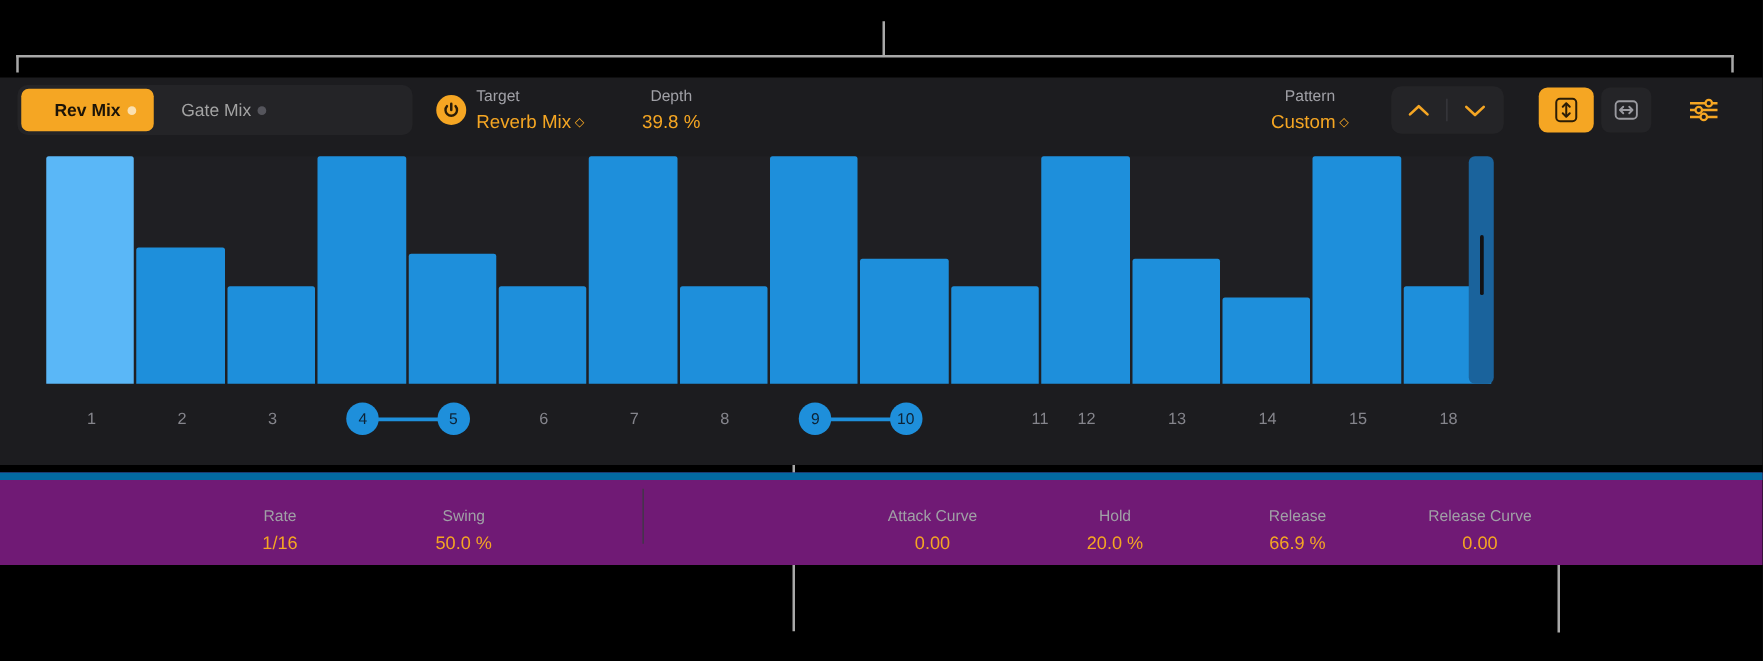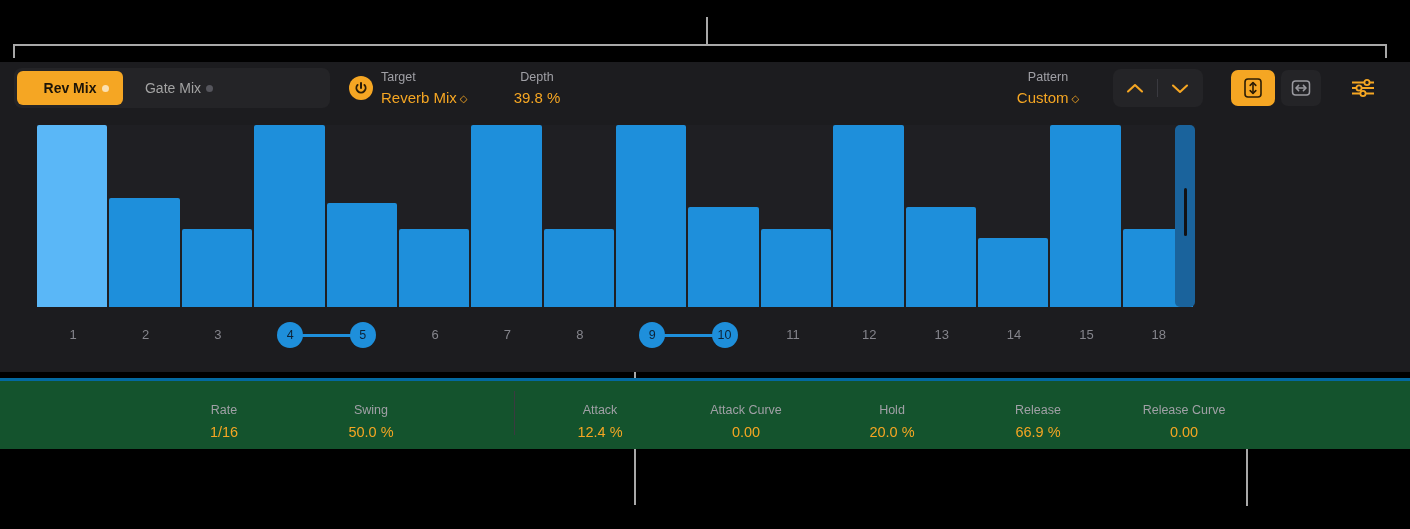--- a/index.html
+++ b/index.html
@@ -209,22 +209,22 @@
     height: 3px;
     background: #1e8fdb;
     top: 12px;
   }
 
   
   #param-strip {
     position: absolute;
     left: 0; top: 378px;
     width: 1410px; height: 68px;
-    background: #14532d;
-    border-top: 3px solid #0369a1;
+    background: #701a75;
+    border-top: 6px solid #0369a1;
   }
   .bp {
     position: absolute;
     top: 23px;
     text-align: center;
     line-height: 1;
     width: 130px;
   }
   .bp .p-label {
     display: block;
@@ -391,41 +391,37 @@
     <div class="step-num" style="left: 21.1875px;">1</div>
     <div class="step-num" style="left: 93.5625px;">2</div>
     <div class="step-num" style="left: 165.938px;">3</div>
     <div class="step-num tied" style="left: 240.312px;">4</div>
     <div class="step-num tied" style="left: 312.688px;">5</div>
     <div class="step-num" style="left: 383.062px;">6</div>
     <div class="step-num" style="left: 455.438px;">7</div>
     <div class="step-num" style="left: 527.812px;">8</div>
     <div class="step-num tied" style="left: 602.188px;">9</div>
     <div class="step-num tied" style="left: 674.562px;">10</div>
-    <div class="step-num" style="left: 741px;">11</div>
+    <div class="step-num" style="left: 780px;">11</div>
     <div class="step-num" style="left: 817.312px;">12</div>
     <div class="step-num" style="left: 889.688px;">13</div>
     <div class="step-num" style="left: 962.062px;">14</div>
     <div class="step-num" style="left: 1034.44px;">15</div>
     <div class="step-num" style="left: 1106.81px;">18</div>
   </div>
 
 <div id="param-strip">
     <div class="bp" style="left: 159px;">
       <span class="p-label">Rate</span>
       <span class="p-value">1/16</span>
     </div>
     <div class="bp" style="left: 306px;">
       <span class="p-label">Swing</span>
       <span class="p-value">50.0 %</span>
     </div>
-    <div class="bp" style="left: 535px;">
-      <span class="p-label">Attack</span>
-      <span class="p-value">12.4 %</span>
-    </div>
     <div class="bp" style="left: 681px;">
       <span class="p-label">Attack Curve</span>
       <span class="p-value">0.00</span>
     </div>
     <div class="bp" style="left: 827px;">
       <span class="p-label">Hold</span>
       <span class="p-value">20.0 %</span>
     </div>
     <div class="bp" style="left: 973px;">
       <span class="p-label">Release</span>

